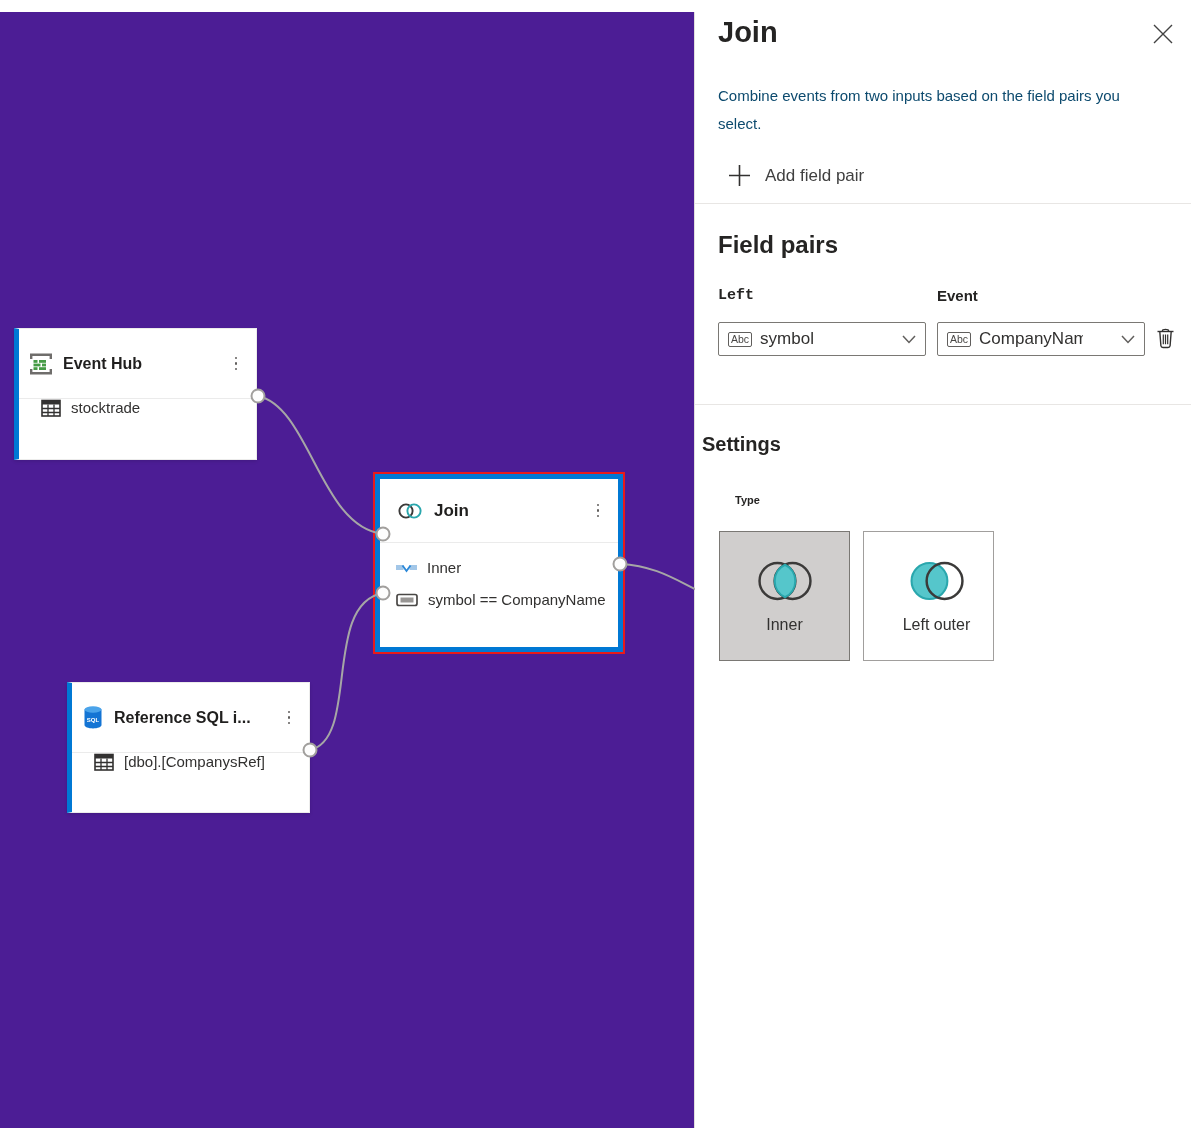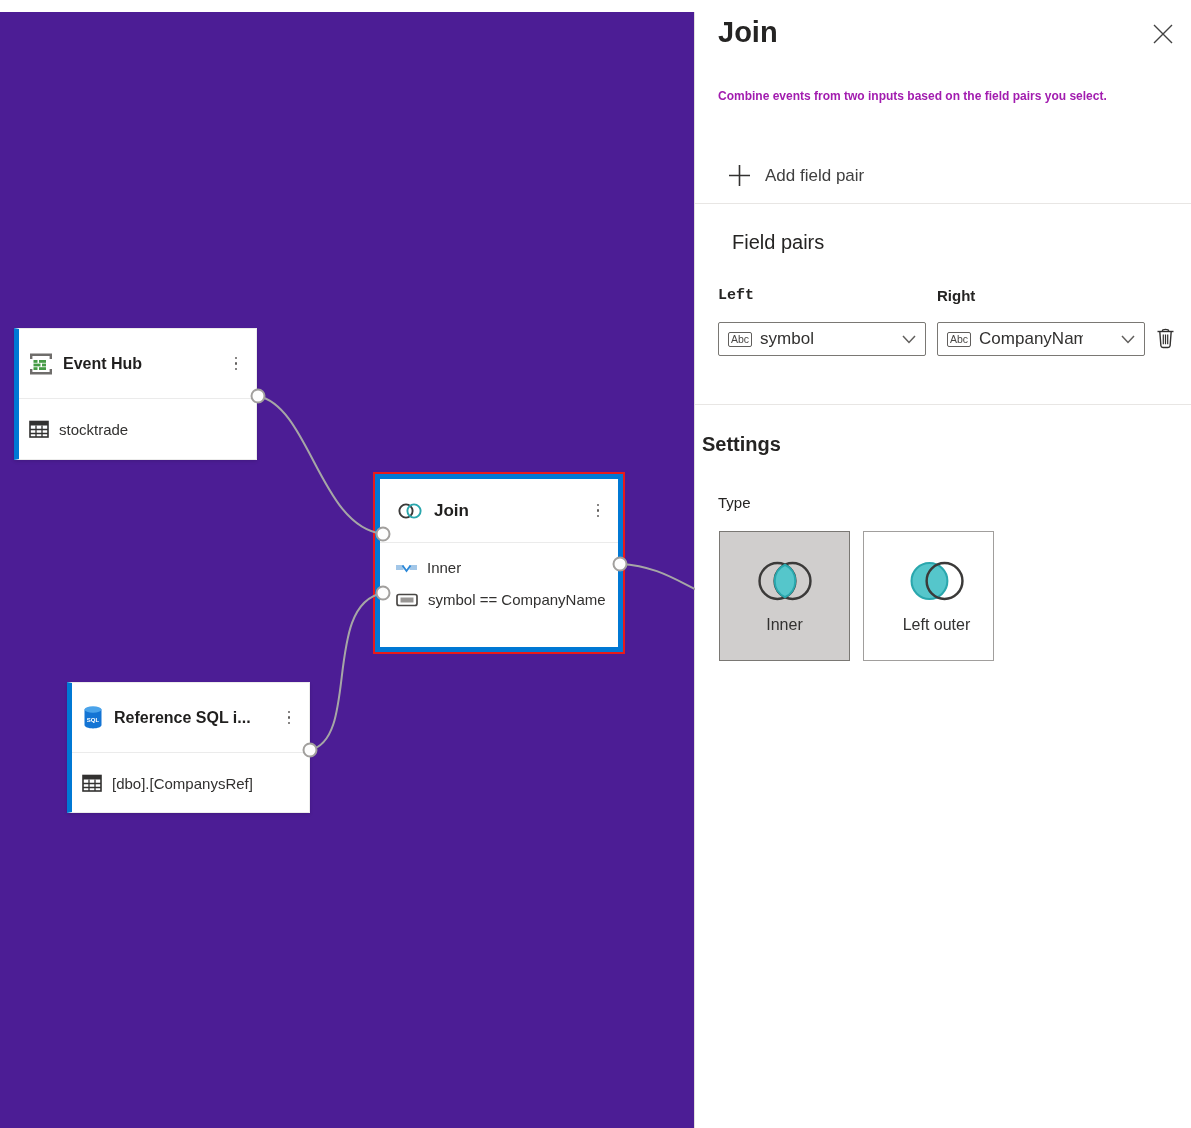--- a/index.html
+++ b/index.html
@@ -9,55 +9,55 @@
   
   .canvas { position:absolute; left:0; top:12px; width:695px; height:1128px; background:#4c1d95; border-right:1px solid #e1dfdd; }
   .wires { position:absolute; left:0; top:0; width:695px; height:1128px; z-index:3; pointer-events:none; }
   .wires path { pointer-events:auto; }
   .wires circle { pointer-events:auto; }
 
   .node { position:absolute; background:#fff; border:1px solid #ececeb; border-left:5px solid #0078d4;
           box-shadow:0 1.6px 3.6px rgba(0,0,0,.12), 0 .3px .9px rgba(0,0,0,.08); z-index:2; }
   .node-header { height:70px; display:flex; align-items:center; gap:10px; padding:0 12px 0 10px; border-bottom:1px solid #ebebeb; }
   .node-title { flex:1; font-size:16px; font-weight:bold; color:#201f1e; white-space:nowrap; overflow:hidden; }
-  .node-body { height:60px; display:flex; align-items:center; gap:10px; padding:0 12px 0 10px; font-size:15px; color:#323130; }
+  .node-body { height:60px; display:flex; align-items:flex-start; gap:10px; padding:0 12px 0 10px; font-size:15px; color:#323130;margin-left:12px; }
 
   .node-eventhub { left:14px; top:316px; width:243px; height:132px; }
   .node-refsql  { left:67px; top:670px; width:243px; height:131px; }
 
   .node-join-outer { position:absolute; left:373px; top:460px; width:252px; height:182px; border:2px solid #e81a1a; z-index:2; }
   .node-join { width:100%; height:100%; border:5px solid #0078d4; background:#fff; }
   .join-header { height:64px; display:flex; align-items:center; gap:10px; padding:0 12px 0 16px; border-bottom:1px solid #ebebeb; }
   .join-body { padding:16px 0 0 16px; }
   .join-row { display:flex; align-items:center; gap:10px; font-size:15px; color:#323130; margin-bottom:15px; }
 
   .dots { display:flex; flex-direction:column; gap:3px; align-items:center; width:16px; cursor:pointer; }
   .dots i { width:2.6px; height:2.6px; border-radius:50%; background:#605e5c; }
 
   
   .panel { position:absolute; left:695px; top:0; width:496px; height:1128px; background:#fff; }
   .panel-title { position:absolute; left:23px; top:16px; font-size:29px; font-weight:600; color:#252423; }
   .close-btn { position:absolute; left:454px; top:21px; width:28px; height:28px; cursor:pointer; background:none; border:none; }
-  .desc { position:absolute; left:23px; top:82px; width:444px; font-size:12px; line-height:28px; color:#a21caf;font-weight:bold; }
+  .desc { position:absolute; left:23px; top:82px; width:444px; font-size:15px; line-height:28px; color:#0c4a6e; }
   .add-btn { position:absolute; left:33px; top:164px; display:flex; align-items:center; gap:14px; font-size:17px; color:#404040; background:none; border:none; cursor:pointer; font-family:inherit; }
   .hr { position:absolute; left:0; width:496px; height:1px; background:#e8e6e4; }
   .hr1 { top:203px; } .hr2 { top:404px; }
-  .fp-heading { position:absolute; left:37px; top:231px; font-size:20px; font-weight:400; color:#252423; }
+  .fp-heading { position:absolute; left:23px; top:231px; font-size:24px; font-weight:700; color:#252423; }
   .col-label { position:absolute; top:287px; font-size:15px; font-weight:600; color:#252423; }
   .lbl-left { left:23px;font-family:Liberation Mono, monospace; } .lbl-right { left:242px; }
   .dd { position:absolute; top:322px; width:208px; height:34px; border:1px solid #7a7874; border-radius:2px; background:#fff;
         display:flex; align-items:center; gap:8px; padding:0 9px; cursor:pointer; }
   .dd-left { left:23px; } .dd-right { left:242px; }
   .badge { flex-shrink:0; border:1px solid #605e5c; border-radius:2px; font-size:10.5px; line-height:13px; padding:0 2px; color:#484644; }
   .dd-value { flex:1; font-size:17px; color:#323130; white-space:nowrap; overflow:hidden; }
   .dd-value.clip { max-width:104px; flex:none; }
   .chev { margin-left:auto; flex-shrink:0; }
   .trash-btn { position:absolute; left:458px; top:326px; width:24px; height:26px; background:none; border:none; cursor:pointer; }
   .settings-heading { position:absolute; left:7px; top:433px; font-size:20px; font-weight:600; color:#252423; }
-  .type-label { position:absolute; left:23px; top:494px; font-size:15px; font-weight:400; color:#252423; }
+  .type-label { position:absolute; left:40px; top:494px; font-size:11px; font-weight:700; color:#252423; }
   .card { position:absolute; top:531px; width:131px; height:130px; display:flex; flex-direction:column; align-items:center; justify-content:center; gap:12px; cursor:pointer; }
   .card-inner { left:24px; background:#d0cecd; border:1px solid #7a7874; }
   .card-leftouter { left:168px; background:#fff; border:1px solid #a19f9d;padding-left:16px; }
   .card-label { font-size:16px; color:#323130; }
 </style>
 </head>
 <body>
 
 <div class="canvas">
 
@@ -178,21 +178,21 @@
     <svg width="23" height="23" viewBox="0 0 23 23">
       <path d="M11.5,1 V22 M1,11.5 H22" stroke="#323130" stroke-width="1.6"></path>
     </svg>
     <span>Add field pair</span>
   </button>
 
   <div class="hr hr1"></div>
 
   <div class="fp-heading">Field pairs</div>
   <div class="col-label lbl-left">Left</div>
-  <div class="col-label lbl-right">Right</div>
+  <div class="col-label lbl-right">Event</div>
 
   <div class="dd dd-left">
     <span class="badge">Abc</span>
     <span class="dd-value">symbol</span>
     <svg class="chev" width="14" height="9" viewBox="0 0 14 9">
       <polyline points="1,1 7,7.5 13,1" fill="none" stroke="#605e5c" stroke-width="1.5"></polyline>
     </svg>
   </div>
 
   <div class="dd dd-right">

